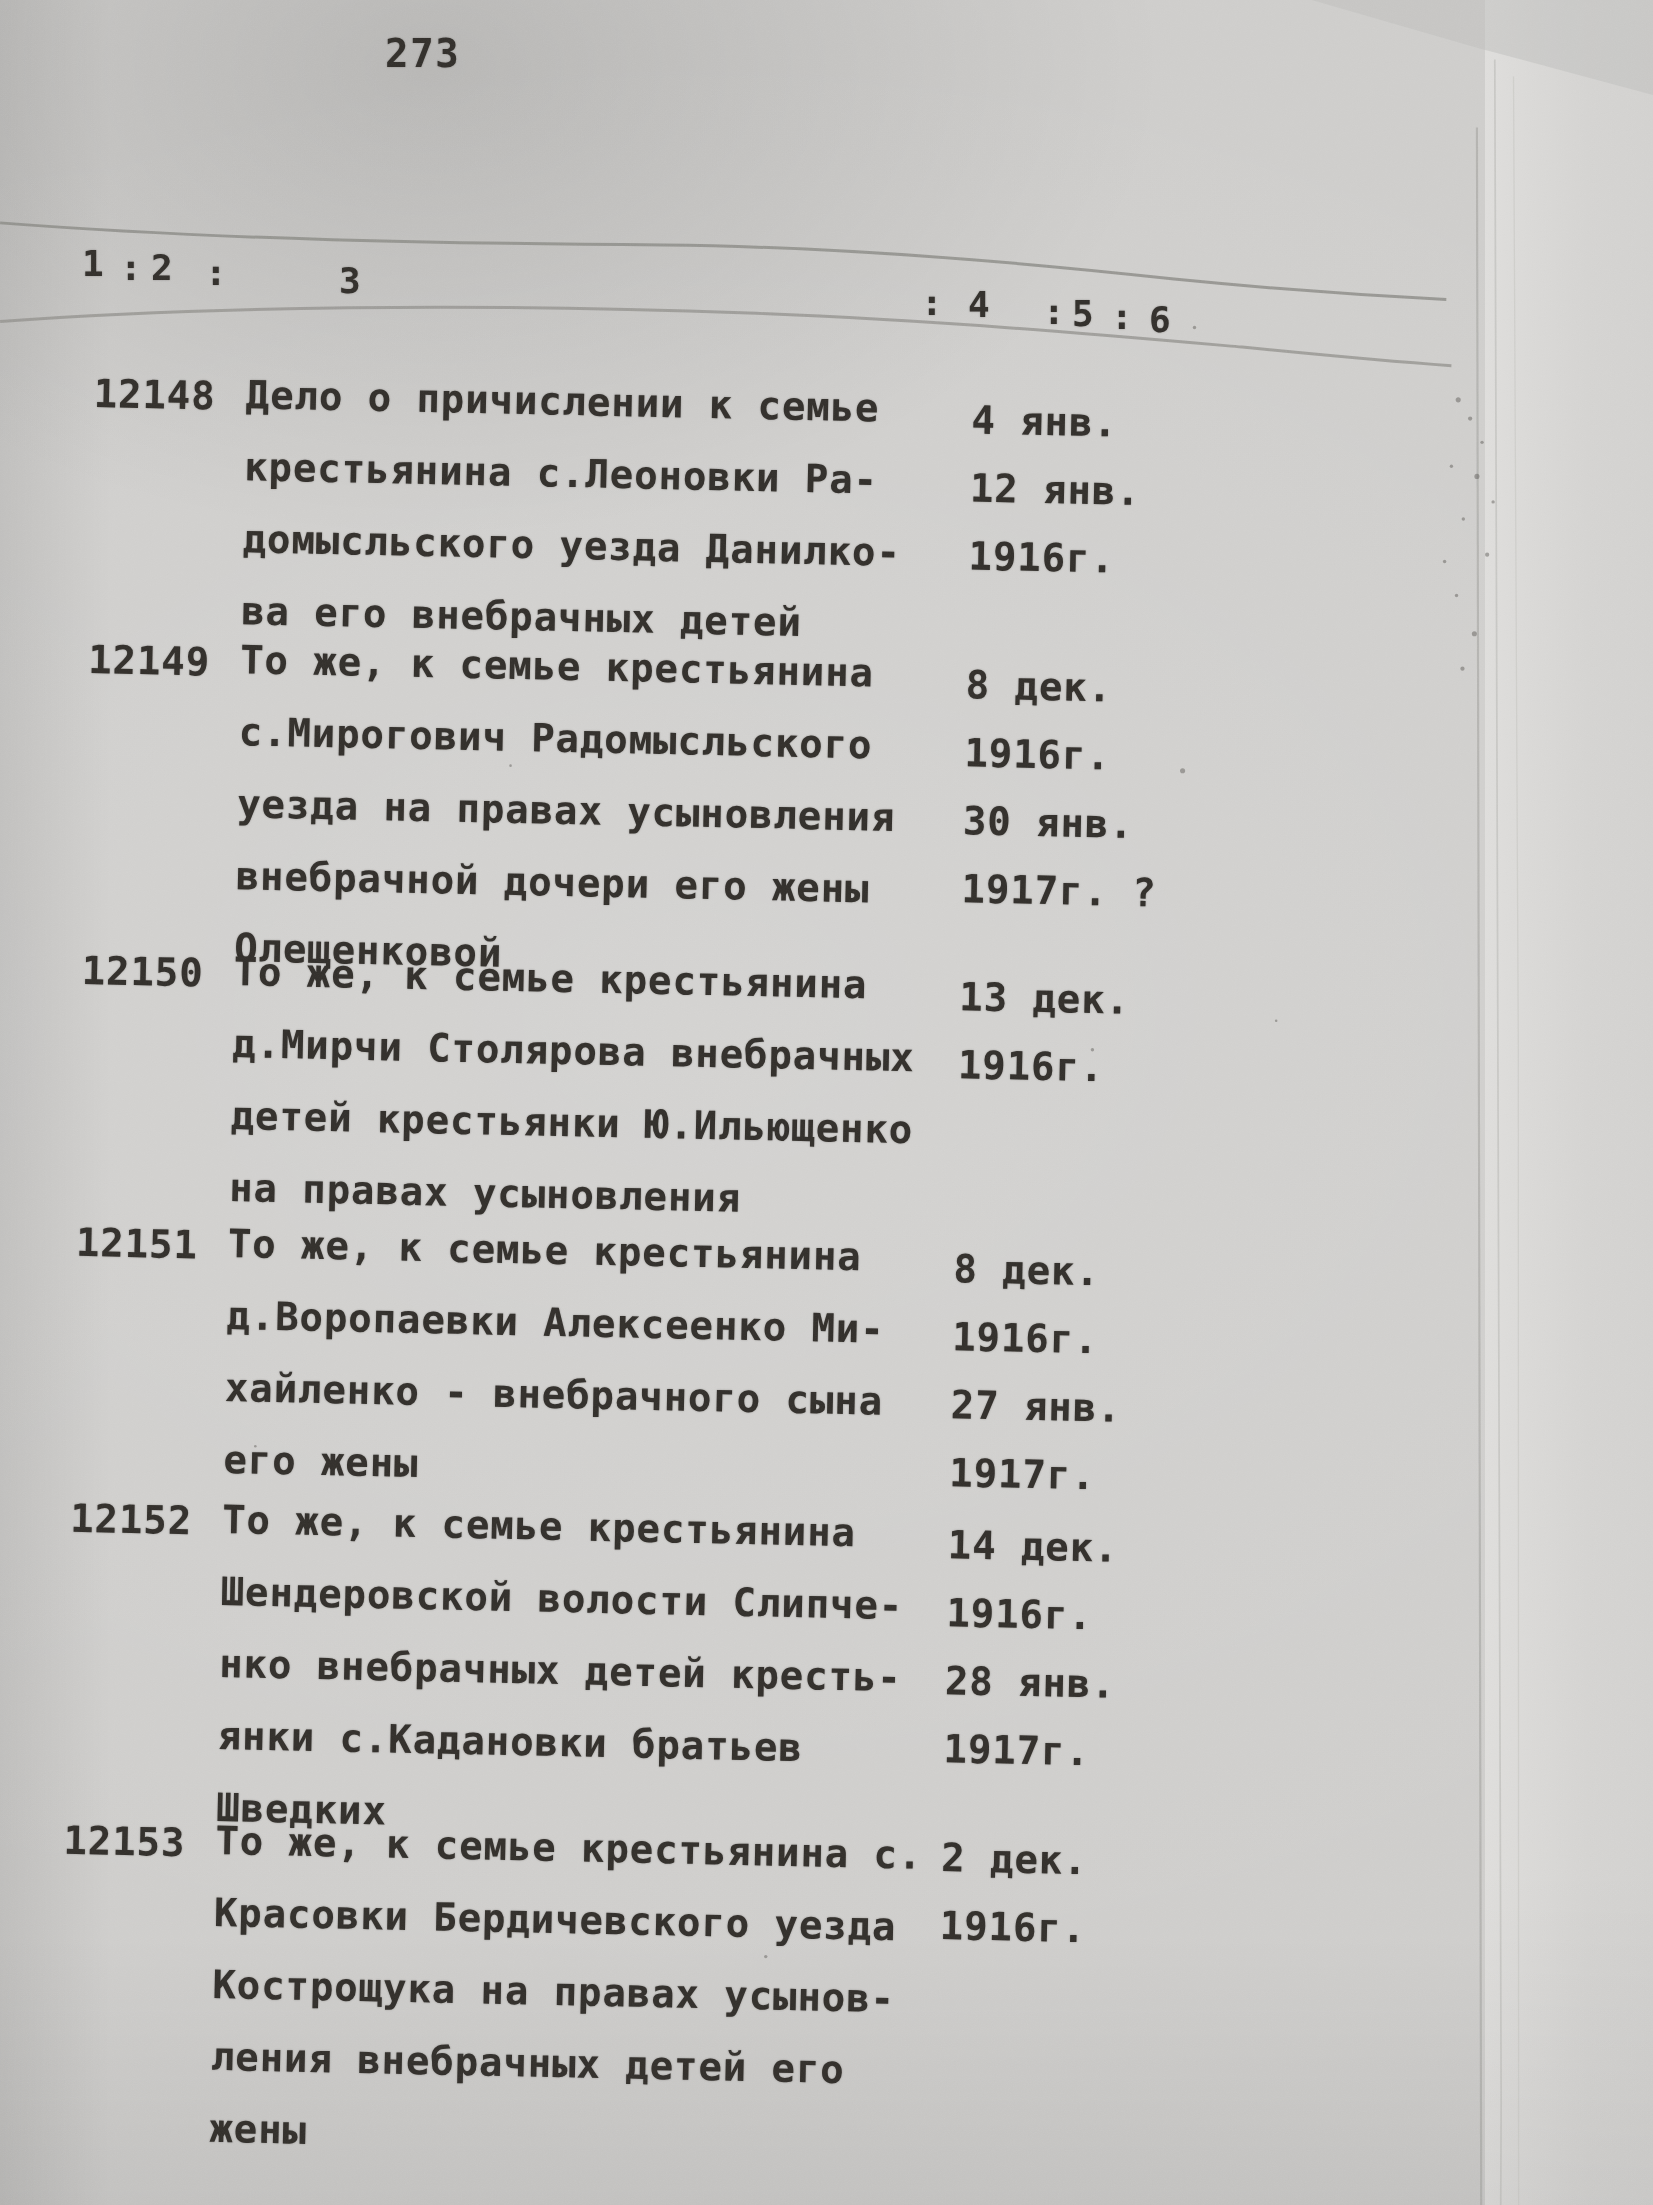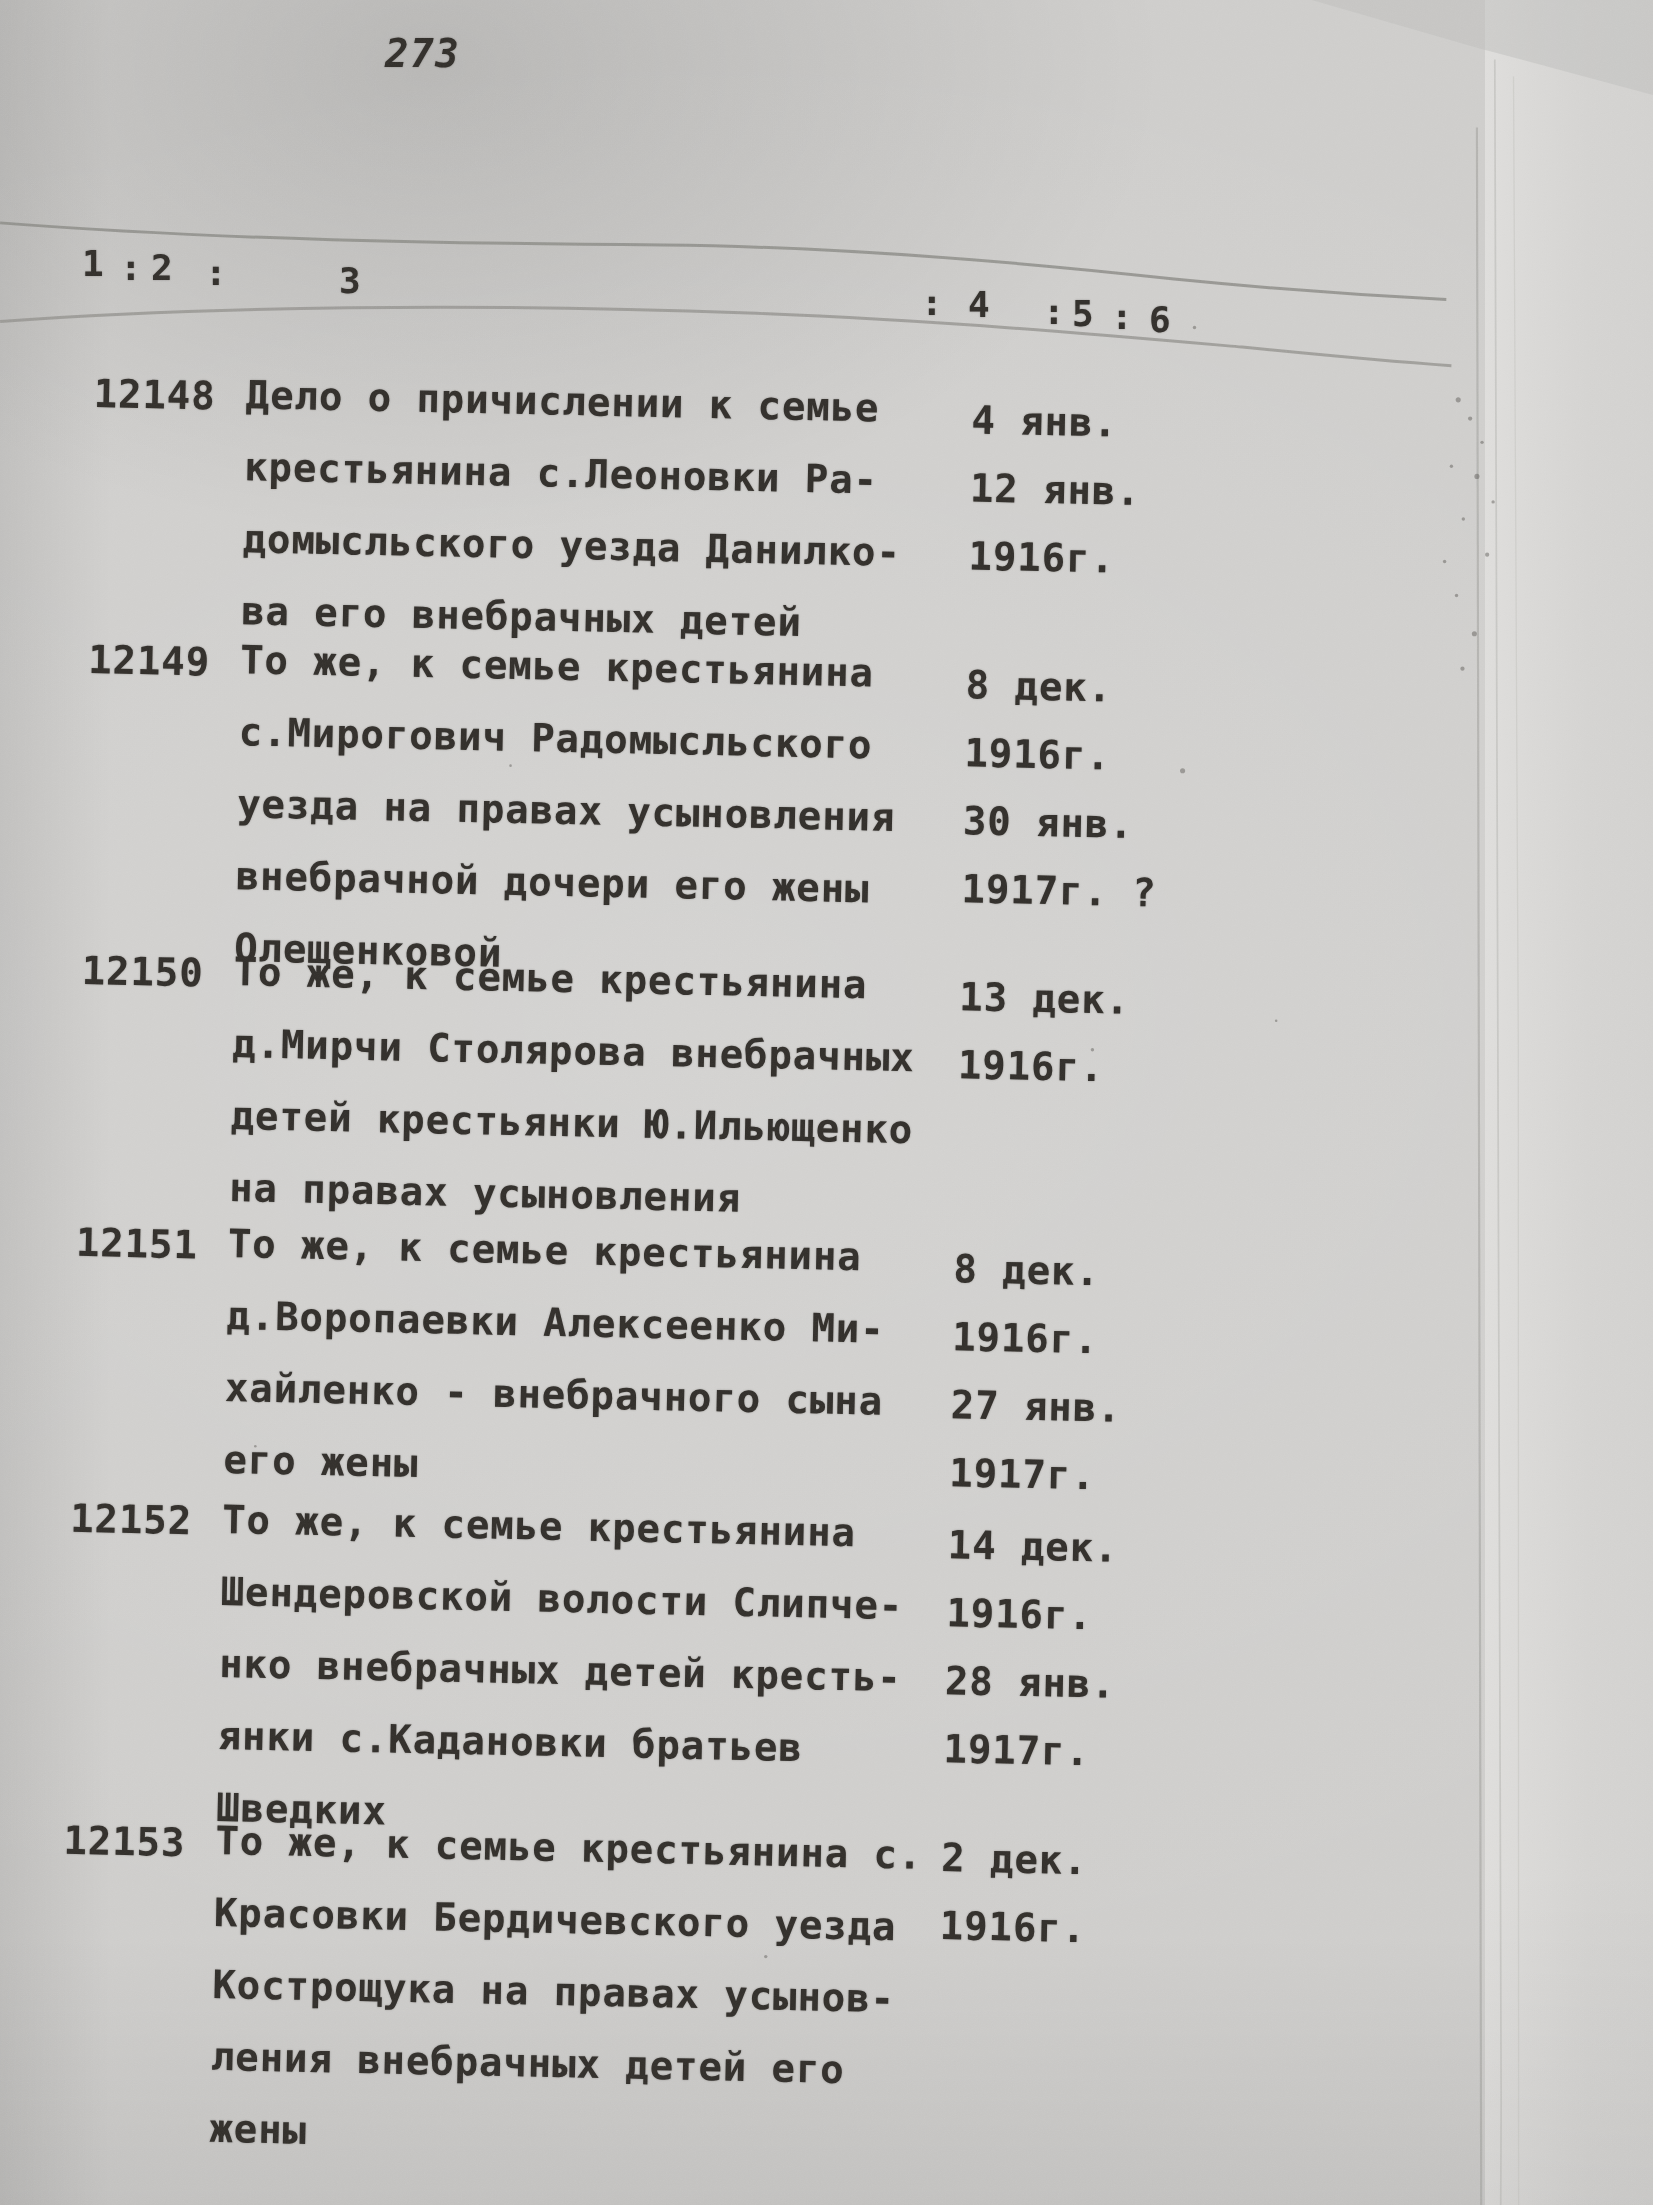--- a/index.html
+++ b/index.html
@@ -35,21 +35,21 @@
     position:absolute;color:var(--ink);
     font-weight:bold;
     text-shadow:0 0 1.7px rgba(50,47,43,0.45);
     white-space:pre;
   }
   #content{position:absolute;inset:0;transform:rotate(1.2deg);transform-origin:0 0;}
   .entry-no{font-size:39px;letter-spacing:0.9px;}
   .entry-desc{font-size:39px;letter-spacing:0.9px;line-height:72px;}
   .entry-dates{font-size:39px;letter-spacing:0.9px;line-height:68px;}
   .hdr{font-size:36px;letter-spacing:0;}
-  #page-number{font-size:39px;letter-spacing:1.7px;font-style:italic;}
+  #page-number{font-size:39px;letter-spacing:1.7px;}
   svg.overlay{position:absolute;inset:0;pointer-events:none;}
   svg.noise{position:absolute;inset:0;pointer-events:none;opacity:.22;mix-blend-mode:soft-light;}
 </style>
 </head>
 <body>
 
 <div id="scan">
   <div id="paper"></div>
   <div id="right-strip"></div>
 

